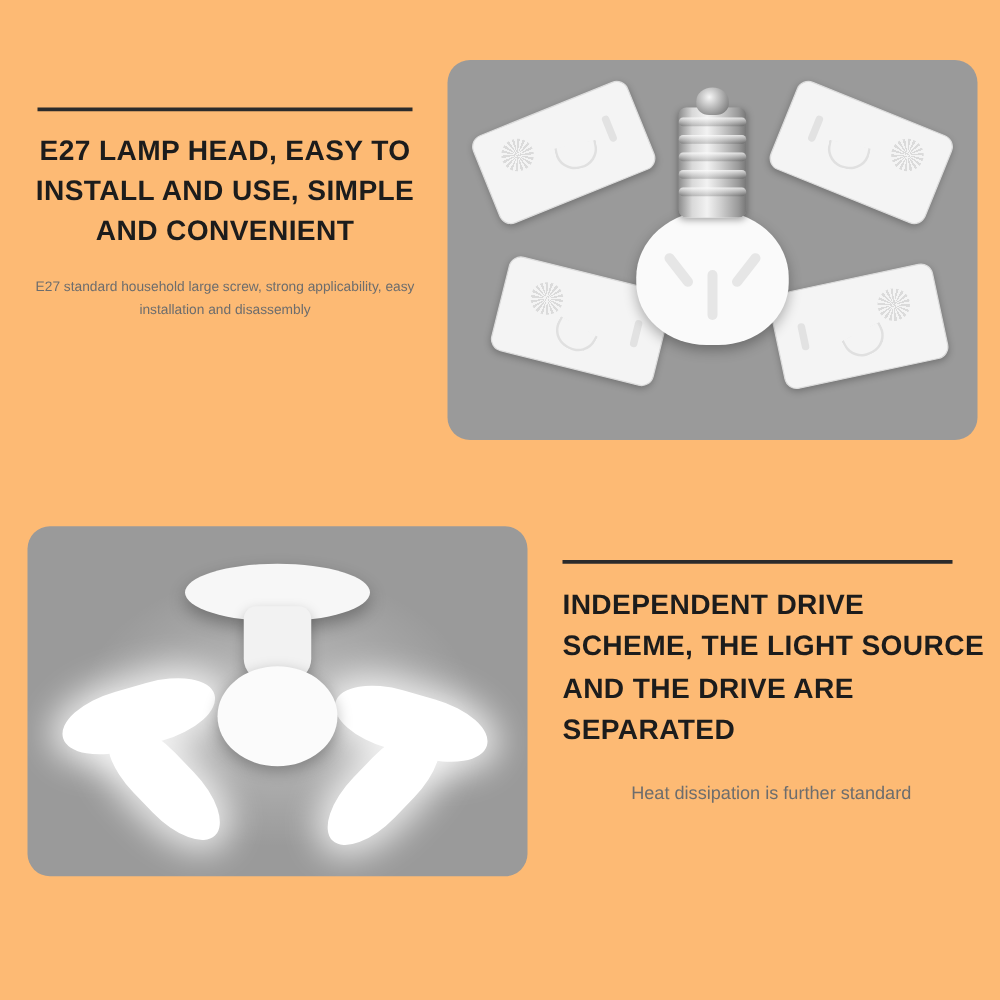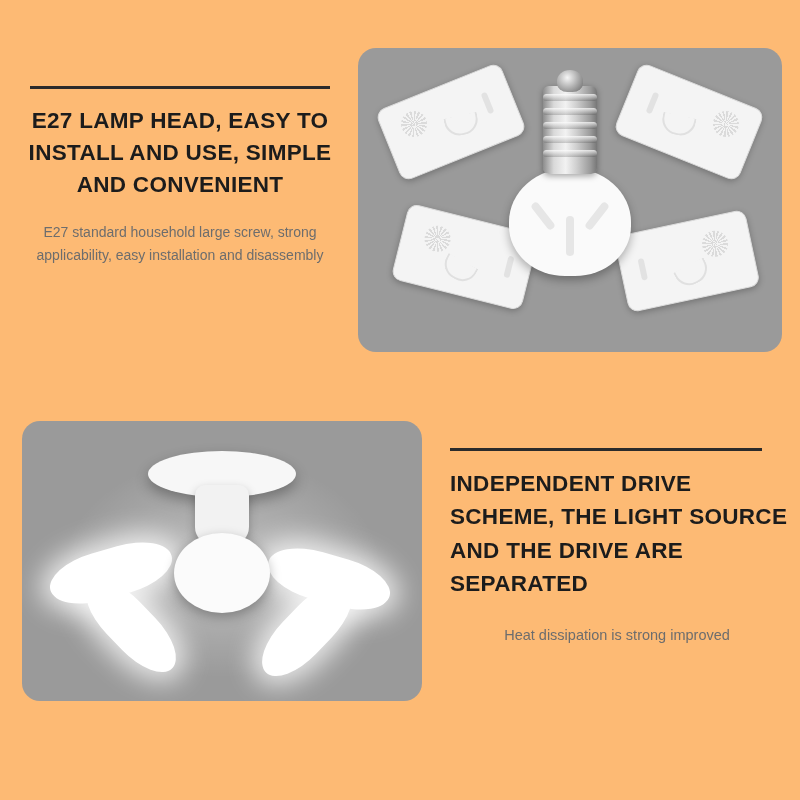--- a/index.html
+++ b/index.html
@@ -44,21 +44,21 @@
   .headline {
     font-size: 22.5px;
     font-weight: bold;
     color: #1c1c1c;
     letter-spacing: 0.3px;
     line-height: 1.42;
     text-transform: uppercase;
   }
   .subline {
     margin-top: 20px;
-    font-size: 14px;
+    font-size: 11px;
     color: #6d6d6d;
     line-height: 1.65;
     font-weight: normal;
   }
   .s1-photo {
     position: absolute;
     left: 358px;
     top: 48px;
     width: 424px;
     height: 304px;
@@ -336,17 +336,17 @@
 
         <div class="cap"></div>
         <div class="neck"></div>
         <div class="lit-hub"></div>
       </div>
     </div>
 
     <div class="s2-text">
       <div class="rule"></div>
       <div class="headline">INDEPENDENT DRIVE SCHEME, THE LIGHT SOURCE AND THE DRIVE ARE SEPARATED</div>
-      <div class="subline">Heat dissipation is strong improved</div>
+      <div class="subline">Heat dissipation is further standard</div>
     </div>
   </div>
 
 </div>
 
 </body></html>

